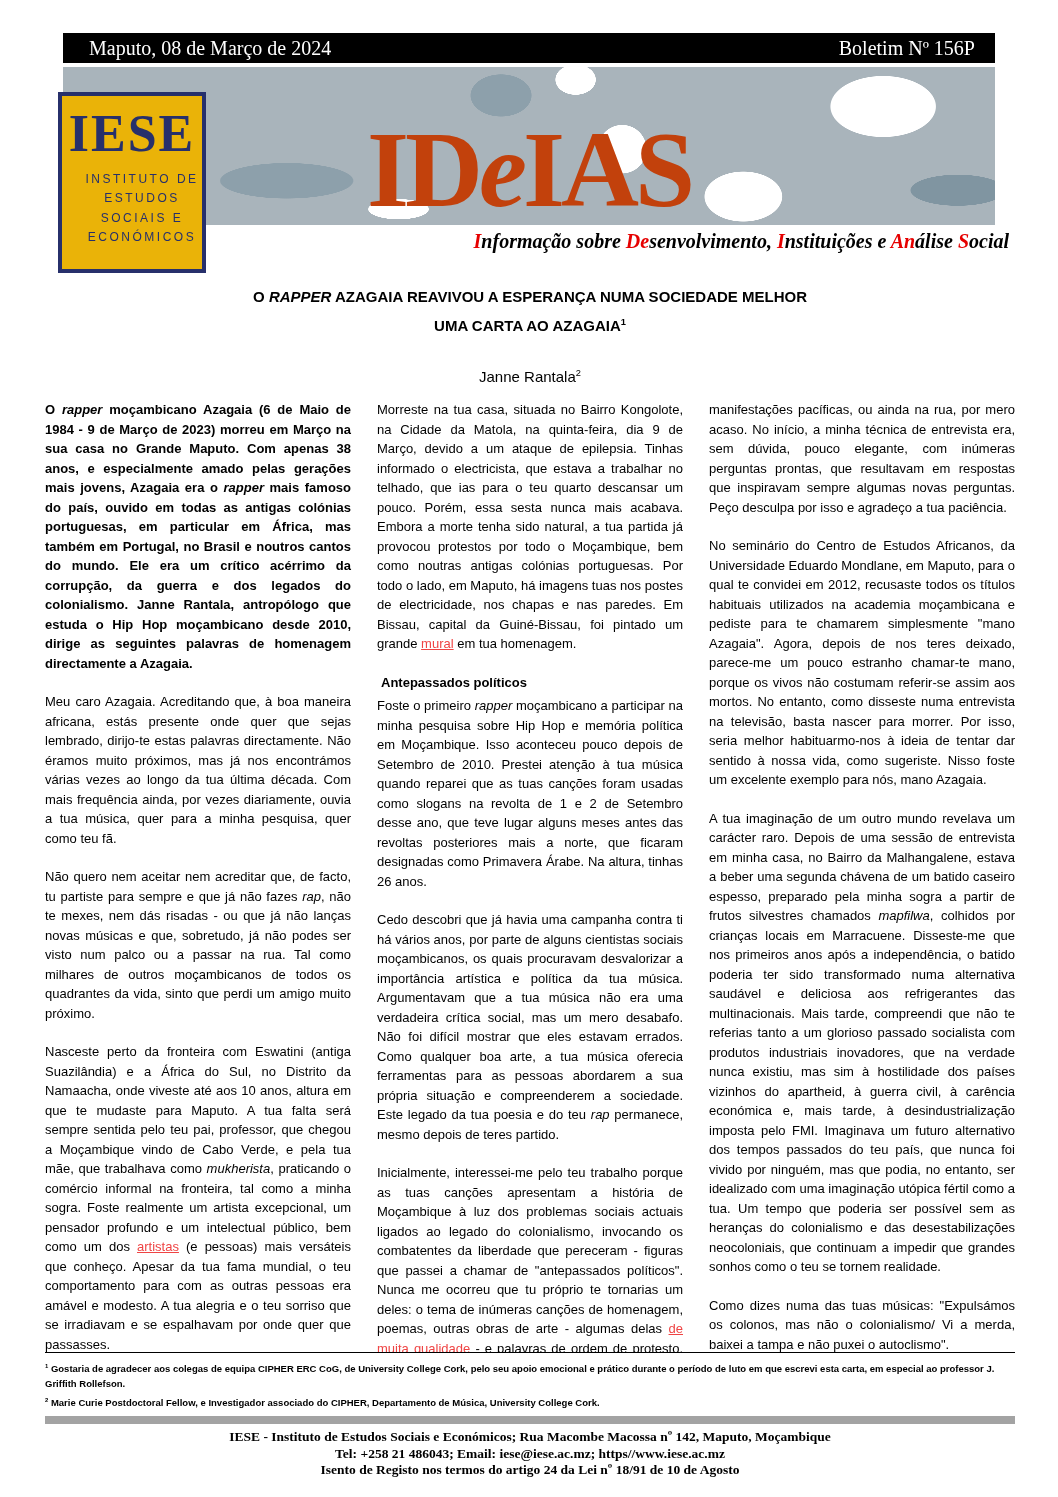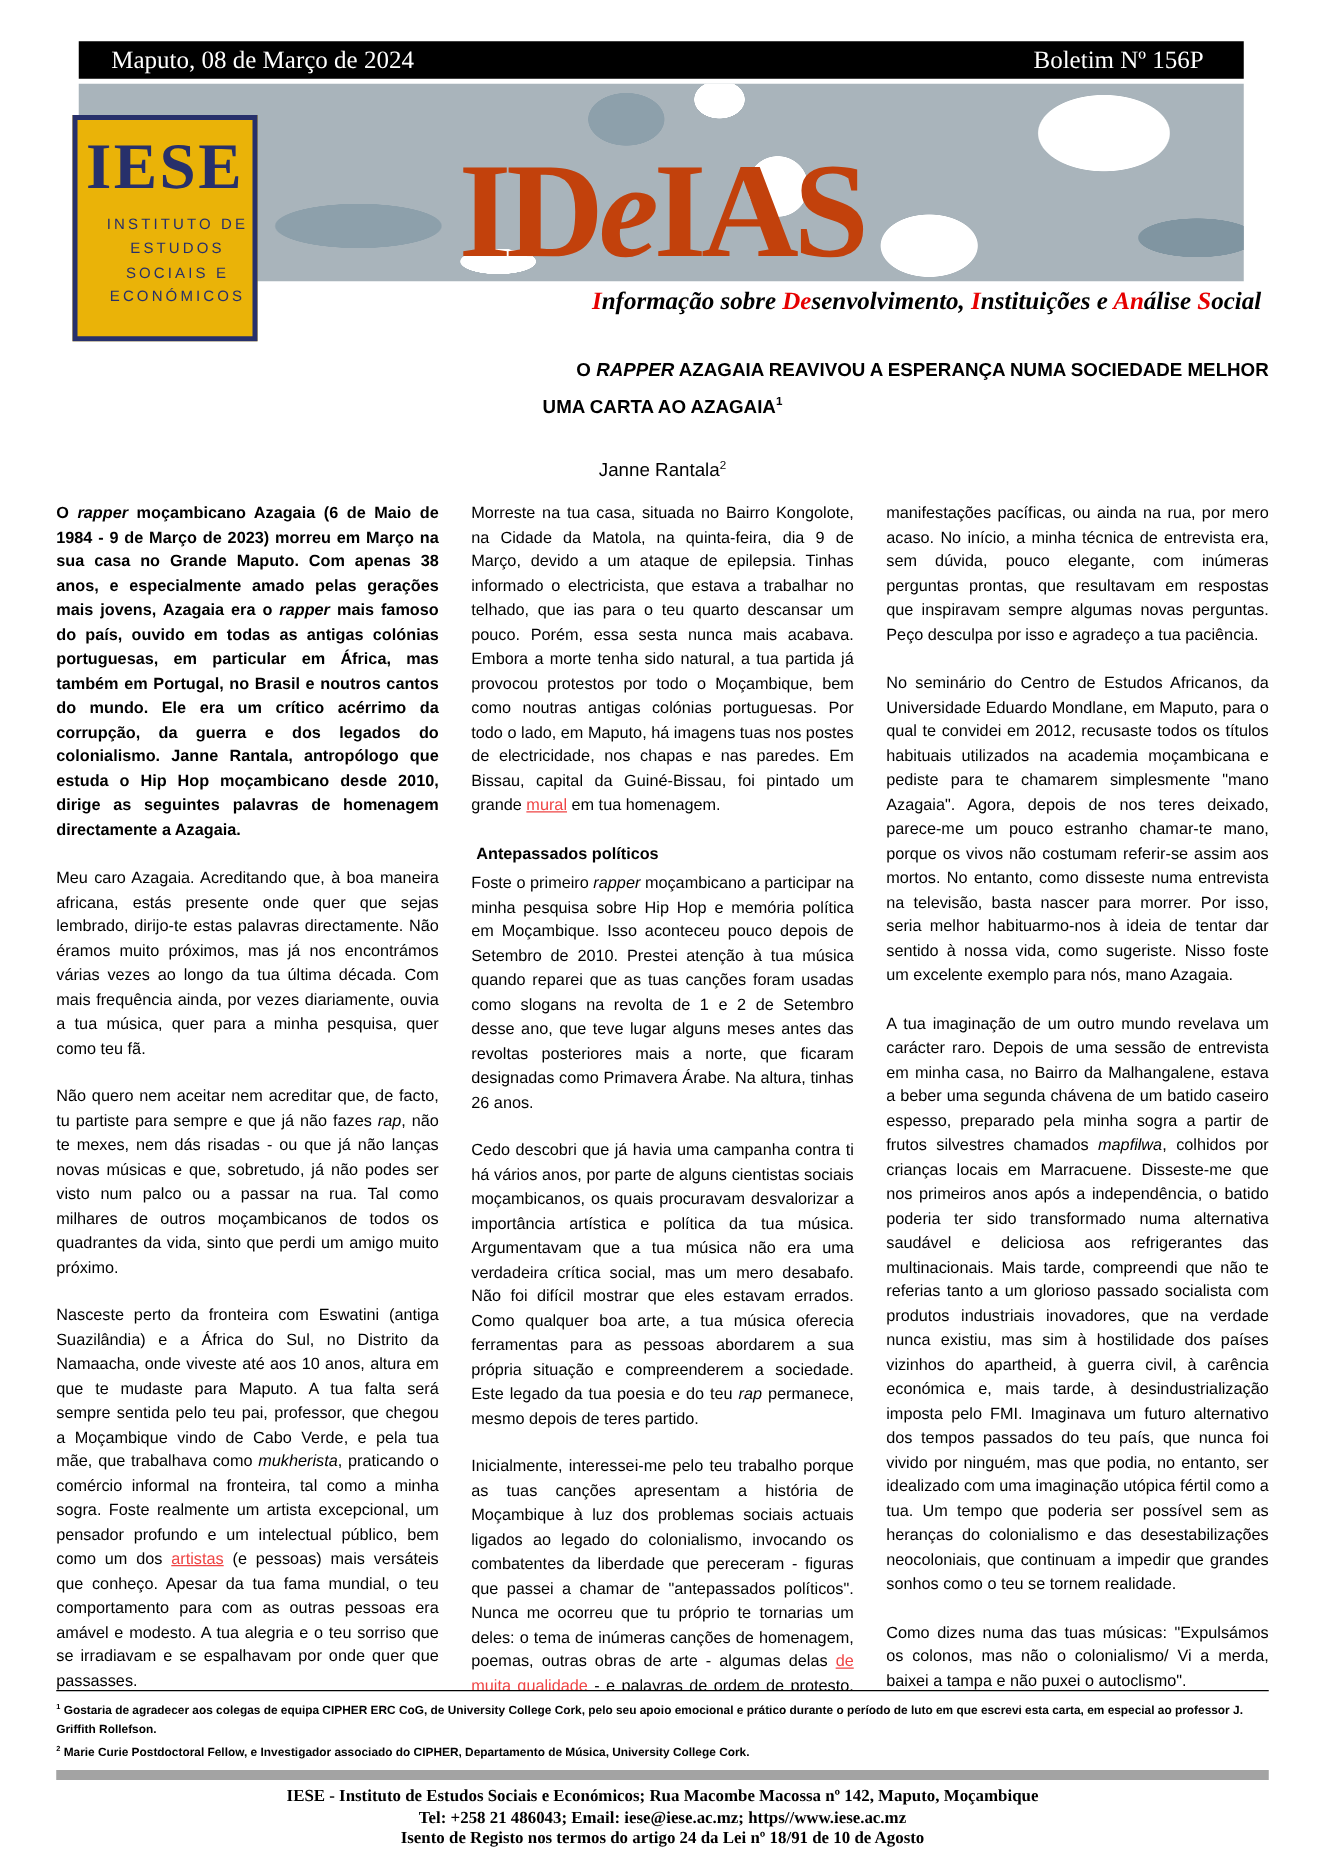--- a/index.html
+++ b/index.html
@@ -3,21 +3,21 @@
 <meta charset="utf-8">
 <style>
   html,body{margin:0;padding:0;background:#ffffff;}
   .page{position:relative;width:1058px;height:1497px;background:#fff;overflow:hidden;
         font-family:"Liberation Sans",sans-serif;color:#000;}
 
   
   .topbar{position:absolute;left:63px;top:33px;width:932px;height:30px;background:#000;
           color:#fff;font-family:"Liberation Serif",serif;font-size:20px;
           display:flex;justify-content:space-between;align-items:center;
-          padding:0 32px 0 26px;box-sizing:border-box;}
+          padding:0 20px 0 26px;box-sizing:border-box;}
 
   
   .photo{position:absolute;left:63px;top:67px;width:932px;height:158px;background-color:#a9b4bb;
     background-image:
       radial-gradient(ellipse 95px 55px at 88% 25%, #ffffff 0 55%, transparent 56%),
       radial-gradient(ellipse 70px 45px at 73% 82%, #ffffff 0 55%, transparent 56%),
       radial-gradient(ellipse 55px 38px at 47% 18%, #8da0ab 0 55%, transparent 56%),
       radial-gradient(ellipse 120px 32px at 24% 72%, #8da0ab 0 55%, transparent 56%),
       radial-gradient(ellipse 48px 48px at 60% 52%, #ffffff 0 50%, transparent 51%),
       radial-gradient(ellipse 42px 24px at 9% 28%, #ffffff 0 50%, transparent 51%),
@@ -35,21 +35,21 @@
   
   .ideias{position:absolute;left:63px;top:116px;width:932px;text-align:center;
           font-family:"Liberation Serif",serif;font-weight:bold;font-size:108px;line-height:1;
           color:#c2410c;letter-spacing:-4px;}
   .ideias .it{font-style:italic;}
   .subt{position:absolute;left:77px;top:230px;width:932px;text-align:right;
         font-family:"Liberation Serif",serif;font-style:italic;font-weight:bold;font-size:20px;}
   .subt .red{color:#e60000;}
 
   
-  .atitle{position:absolute;left:45px;top:288px;width:970px;text-align:right;
+  .atitle{position:absolute;left:45px;top:288px;width:970px;text-align:center;
           font-weight:bold;font-size:15px;}
   .atitle .it{font-style:italic;}
   .atitle2{position:absolute;left:45px;top:317px;width:970px;text-align:center;
            font-weight:bold;font-size:15px;}
   .author{position:absolute;left:45px;top:368px;width:970px;text-align:center;
           font-weight:normal;font-size:15px;}
   sup{font-size:62%;line-height:0;}
 
   
   .cols{position:absolute;left:45px;top:400px;width:970px;height:952px;

